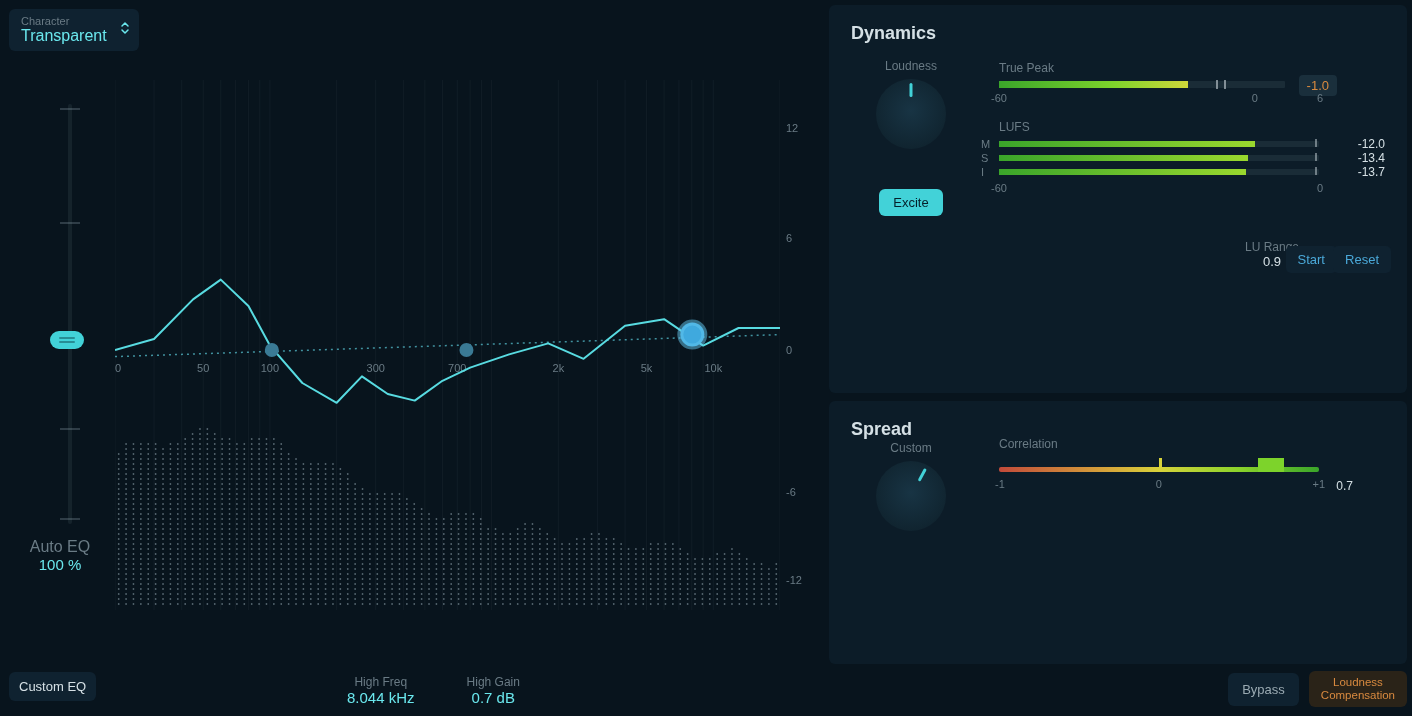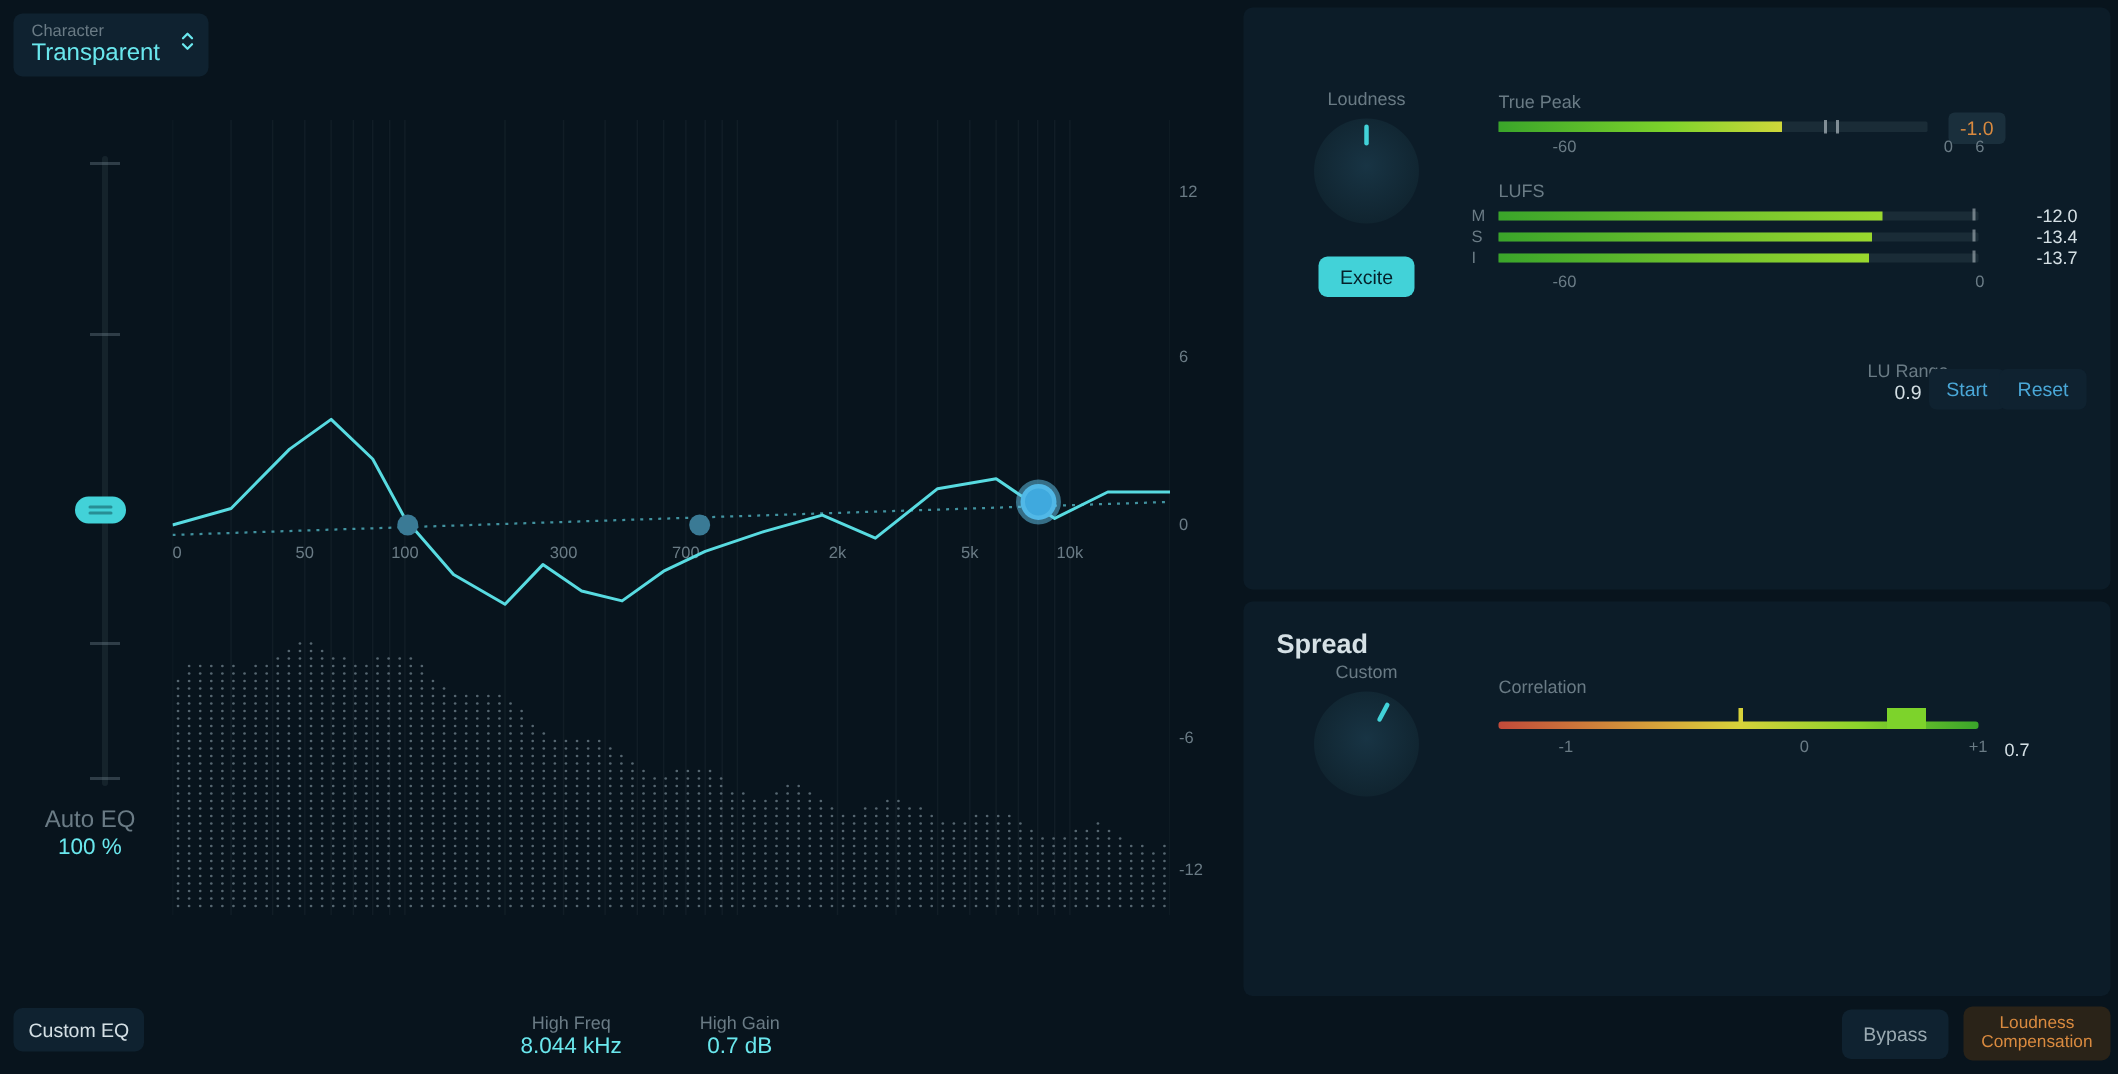--- a/index.html
+++ b/index.html
@@ -58,45 +58,45 @@
   .panel.spr { flex:1; }
   .ptitle { font-size:18px; color:var(--text-light); font-weight:600; margin-bottom:12px; }
 
   .knob-col { position:absolute; left:22px; top:54px; width:120px; text-align:center; }
   .knob-col.spr-k { top:40px; }
   .knob-lbl { font-size:12px; color:var(--text-dim); margin-bottom:6px; }
   .knob { width:70px; height:70px; border-radius:50%; background:radial-gradient(circle at 50% 45%, #183444 0%, #112632 65%, #0d1e28 100%); margin:0 auto; position:relative; }
   .knob .ind { position:absolute; left:50%; top:4px; width:3px; height:14px; border-radius:2px; transform-origin:50% 31px; }
   .knob .ind.ln { background:var(--accent); transform:translateX(-50%) rotate(0deg); }
   .knob .ind.wd { background:var(--accent); transform:translateX(-50%) rotate(28deg); }
-  .excite { display:inline-block; margin-top:22px; background:var(--accent); color:#05202a; font-size:13px; font-weight:500; padding:6px 14px; border-radius:6px; }
+  .excite { display:inline-block; margin-top:40px; background:var(--accent); color:#05202a; font-size:13px; font-weight:500; padding:6px 14px; border-radius:6px; }
 
   .meters { position:absolute; left:170px; right:22px; top:56px; }
   .mlabel { font-size:12px; color:var(--text-dim); margin-bottom:6px; }
   .tpbar { position:relative; height:7px; background:rgba(40,60,70,0.5); border-radius:1px; margin-bottom:4px; }
   .tpbar .fill { position:absolute; left:0; top:0; bottom:0; background:linear-gradient(90deg,#3aa52a 0%,#7dd32b 60%,#cfd73a 100%); }
   .tpbar .tick { position:absolute; top:-1px; bottom:-1px; width:2px; background:rgba(200,210,215,0.6); }
   .tpval { position:absolute; right:-52px; top:-6px; background:#1a2f3c; color:var(--orange); font-size:13px; padding:3px 8px; border-radius:4px; }
   .scale { position:relative; height:14px; font-size:11px; color:var(--text-dim); margin-bottom:14px; }
-  .scale span { position:absolute;margin-left:44px; }
+  .scale span { position:absolute; }
 
   .lufs-row { position:relative; height:7px; margin-bottom:7px; display:flex; align-items:center; }
   .lufs-row .ch { position:absolute; left:-18px; font-size:11px; color:var(--text-dim); }
   .lufs-row .track { position:absolute; left:0; width:320px; height:6px; background:rgba(40,60,70,0.5); border-radius:1px; }
   .lufs-row .fill { position:absolute; left:0; height:6px; background:linear-gradient(90deg,#3aa52a,#9ad82e); }
   .lufs-row .val { position:absolute; right:0; font-size:12px; color:var(--text-light); }
   .lufs-row .tick { position:absolute; width:2px; top:-1px; height:8px; background:rgba(200,210,215,0.5); }
 
   .lurange { position:absolute; right:108px; bottom:124px; text-align:center; }
   .lurange .l1 { font-size:12px; color:var(--text-dim); }
   .lurange .l2 { font-size:13px; color:var(--text-light); }
   .btn-sm { position:absolute; background:var(--panel2); color:var(--blue); font-size:13px; padding:6px 12px; border-radius:5px; }
 
   
-  .corr { position:absolute; left:170px; right:22px; top:50px; }
+  .corr { position:absolute; left:170px; right:22px; top:36px; }
   .corr-bar { position:relative; height:5px; background:linear-gradient(90deg,#c24a3a 0%,#d7a83a 35%,#d7d23a 50%,#8bd32b 75%,#3aa52a 100%); border-radius:2px; margin:16px 0 6px; }
   .corr-bar .ytick { position:absolute; width:3px; height:14px; top:-9px; background:#d7d23a; }
   .corr-bar .block { position:absolute; top:-9px; height:14px; background:#7dd32b; }
   .corr-val { position:absolute; right:-34px; top:12px; font-size:12px; color:var(--text-light); }
 
   
   .bottombar { position:absolute; right:5px; bottom:6px; width:578px; height:42px; display:flex; align-items:center; gap:10px; }
   .btn { background:var(--panel2); color:var(--blue); font-size:13px; padding:9px 14px; border-radius:6px; display:flex; align-items:center; gap:8px; }
   .btn.bypass { background:var(--panel2); color:var(--text-mid); }
   .btn.loud { background:#2a2318; color:var(--orange); text-align:center; line-height:1.1; font-size:11.5px; padding:5px 12px; }
@@ -2111,20 +2111,21 @@
     </div>
     <div class="grp">
       <div class="l1">High Gain</div>
       <div class="l2">0.7 dB</div>
     </div>
   </div>
 
   <div class="right">
 
     <div class="panel dyn">
+      <div class="ptitle">Dynamics</div>
 
       <div class="knob-col">
         <div class="knob-lbl">Loudness</div>
         <div class="knob">
             <div class="ind ln"></div>
           </div>
         <div class="excite">Excite</div>
       </div>
 
       <div class="meters">

